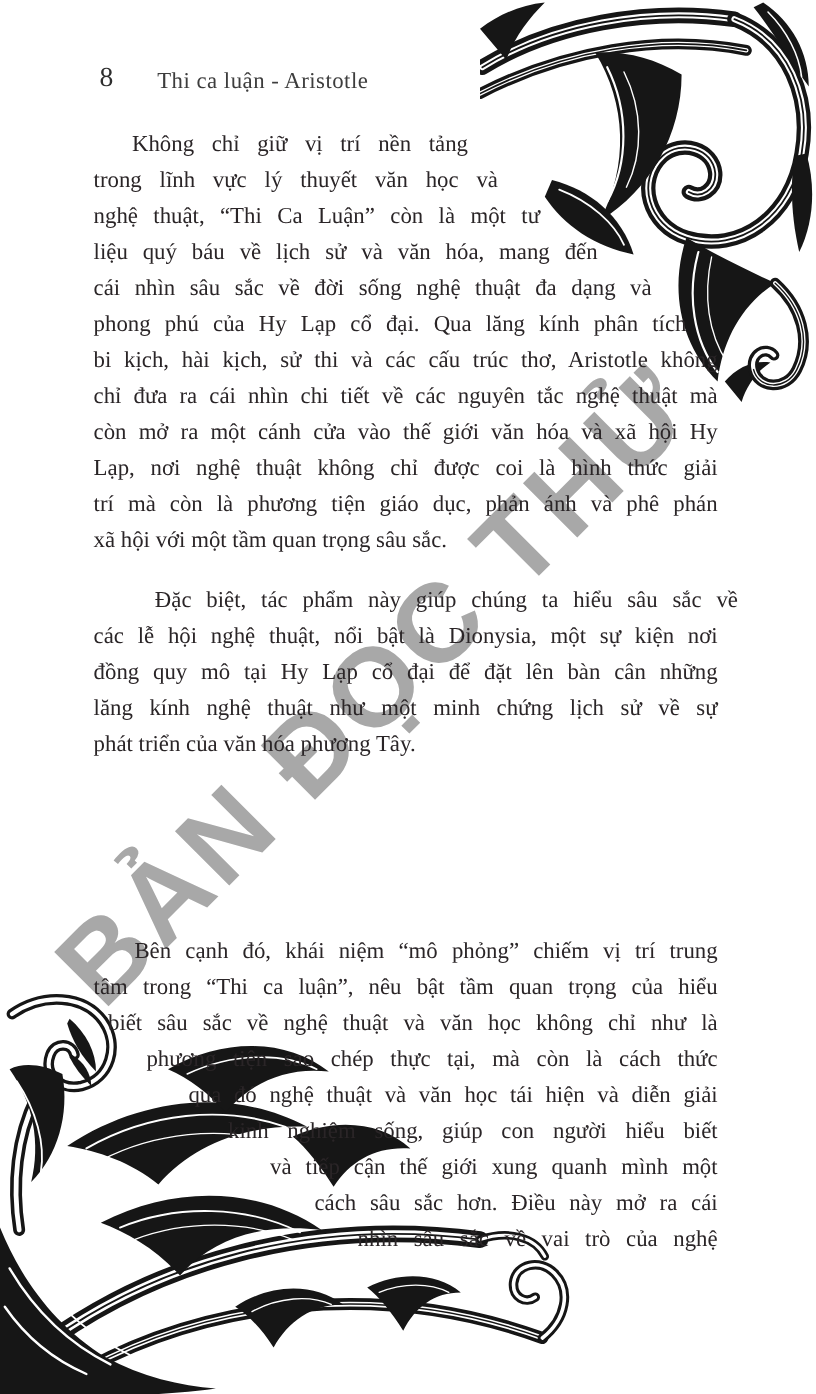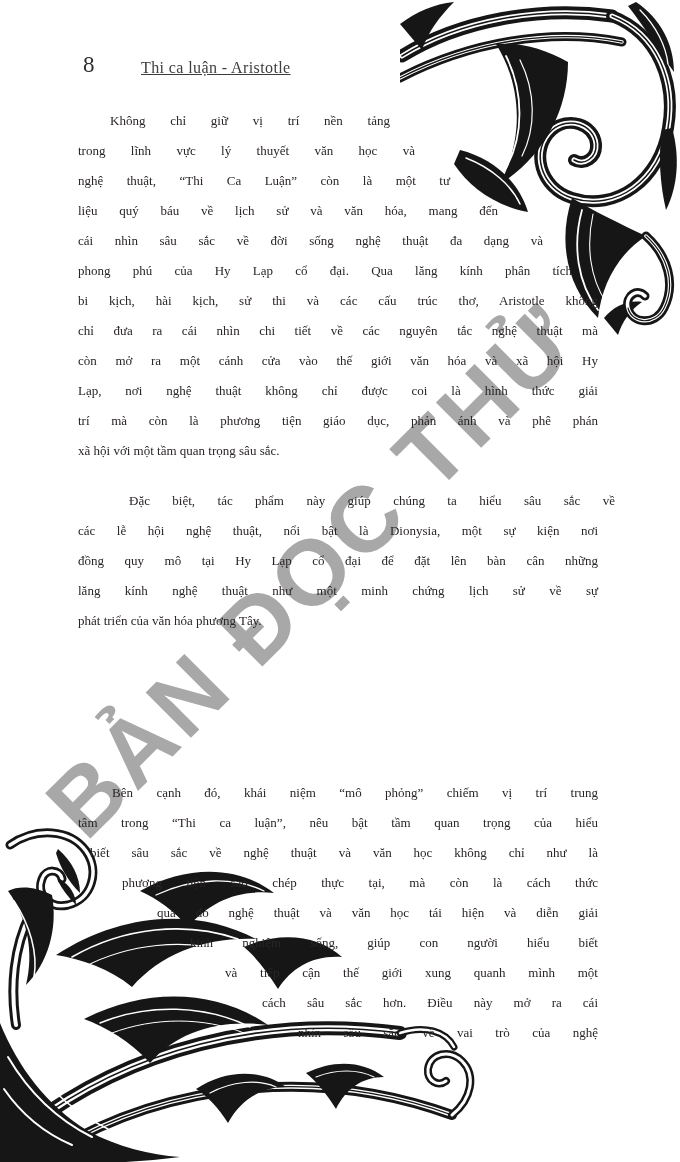--- a/index.html
+++ b/index.html
@@ -11,29 +11,29 @@
     font-family:"Liberation Serif","DejaVu Serif",serif;
     color:#2a2527;
   }
   
   .page-num {
     position:absolute; left:83px; top:52px;
     font-size:23px; line-height:26px; color:#2e2e2e;
     z-index:3;
   }
   .header-title {
-    position:absolute; left:141px; top:59px;
-    font-size:16px; line-height:18px; letter-spacing:0.4px;
-    color:#3d3d3d; z-index:3;text-decoration:underline;
+    position:absolute; left:131px; top:59px;
+    font-size:19px; line-height:18px; letter-spacing:0.4px;
+    color:#3d3d3d; z-index:3;
   }
   
   .para { position:absolute; left:78px; width:520px; z-index:3; }
   .ln {
     height:30px; line-height:30px;
-    font-size:13px;
+    font-size:19px;
     text-align:justify; text-align-last:justify;
     white-space:nowrap;
     overflow:visible;
   }
   .ln.natural { text-align:center; text-align-last:left; }
   #p1 { top:106px; }
   #p2 { top:486px; }
   #p3 { top:778px; }
   
   .watermark {

